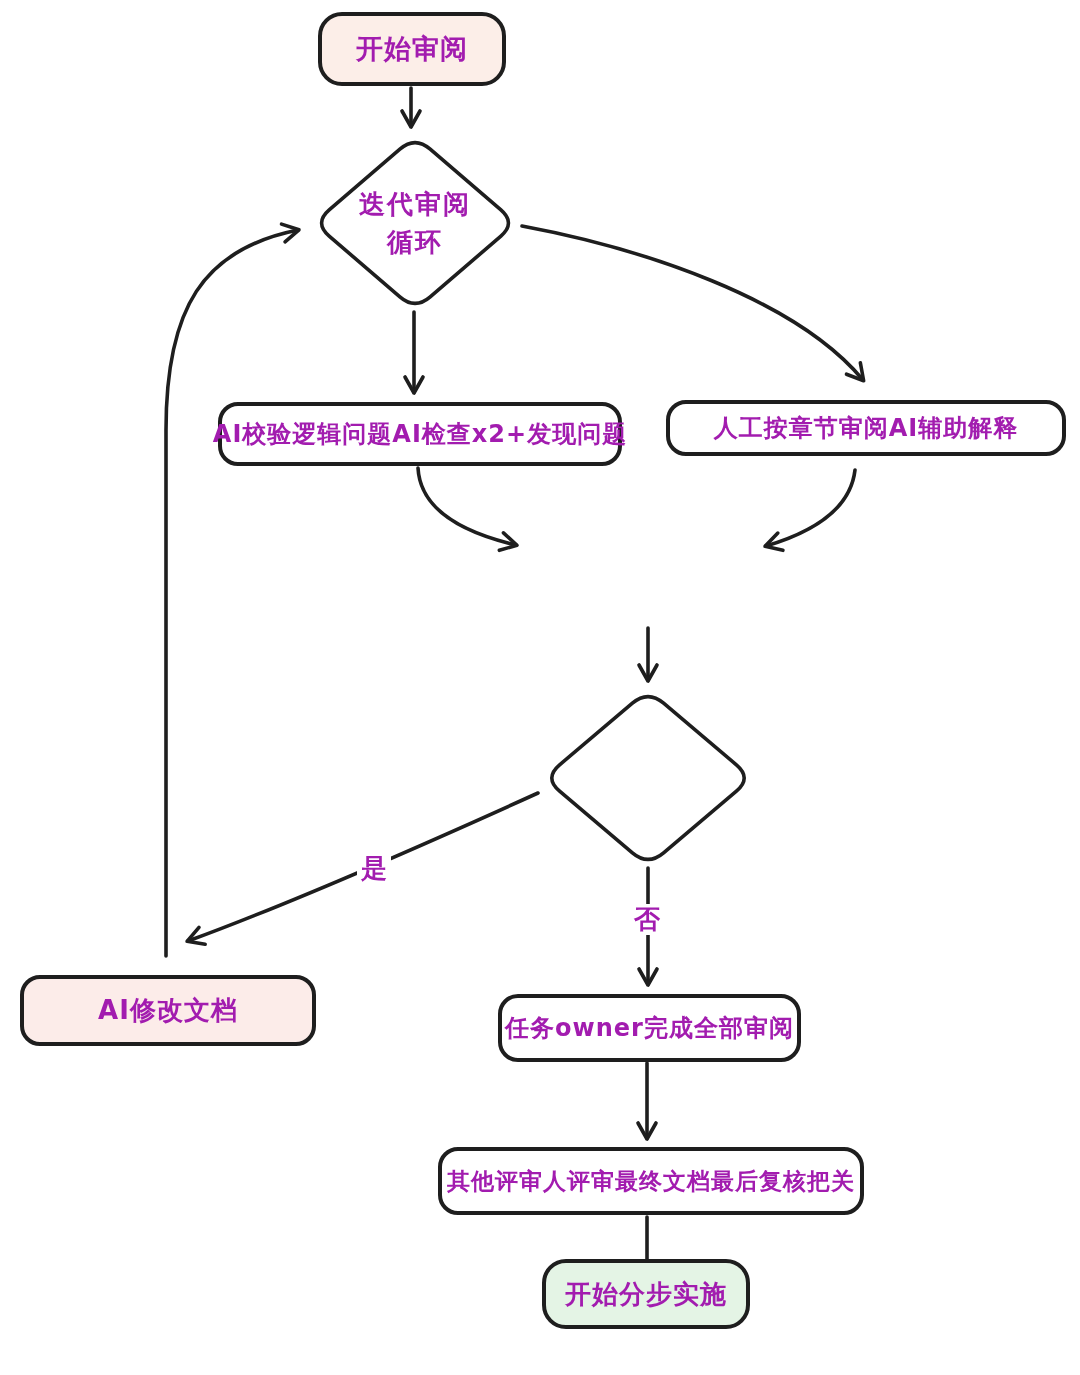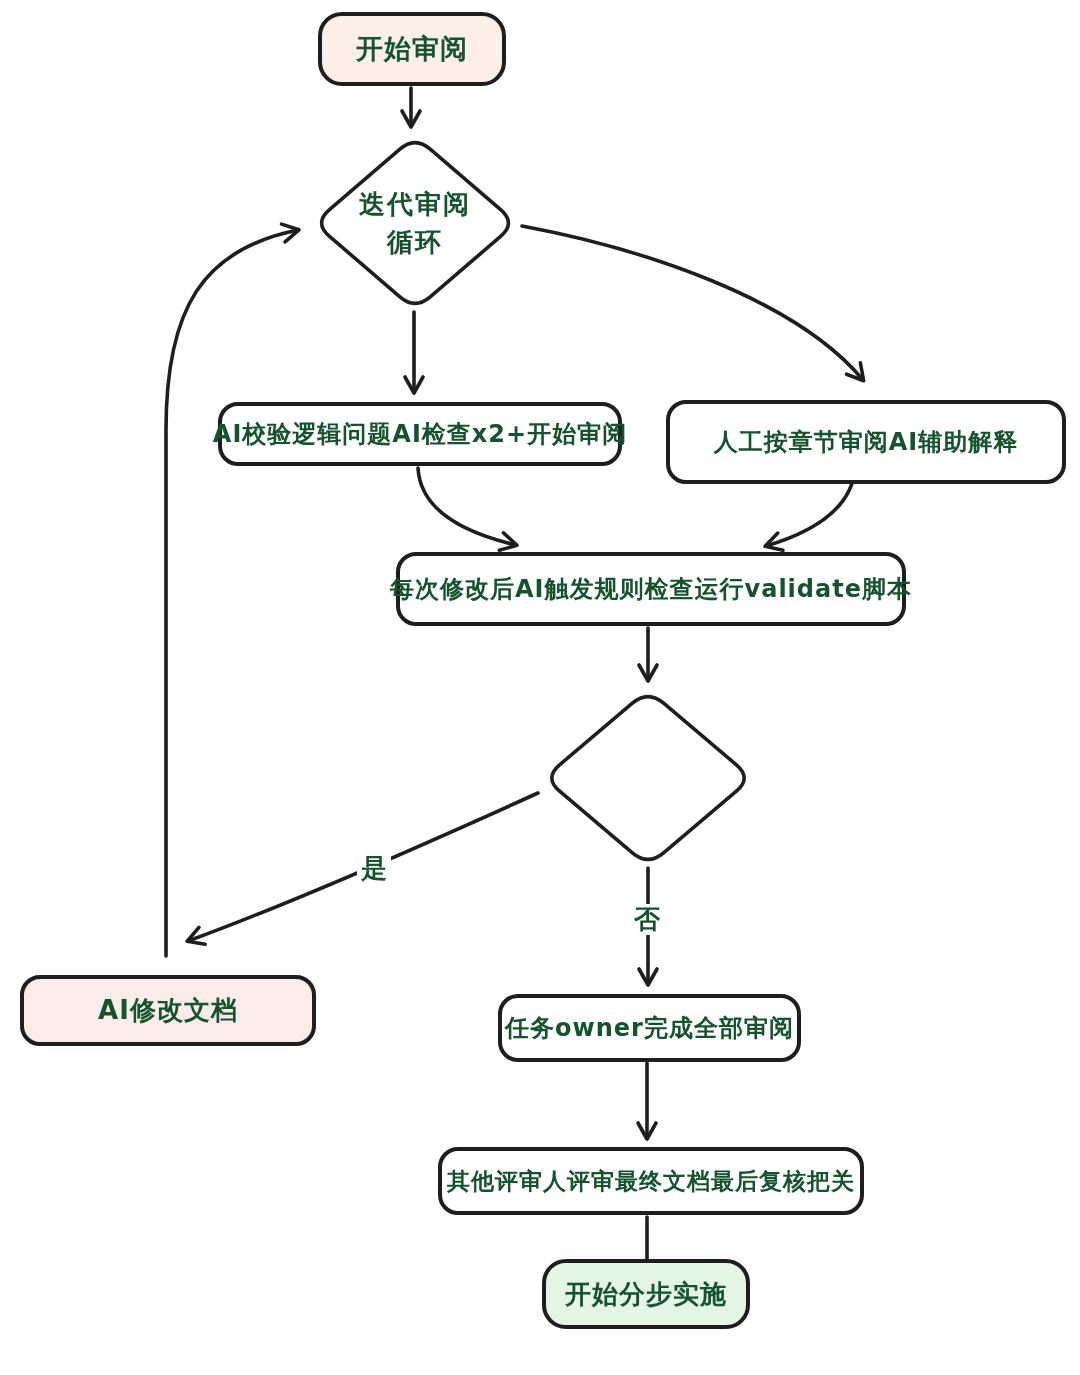--- a/index.html
+++ b/index.html
@@ -1,21 +1,21 @@
 <!DOCTYPE html>
 <html><head>
 <meta charset="utf-8">
 <style>
   html,body{margin:0;padding:0;background:#ffffff;}
   .stage{
     position:relative;
     width:1080px;height:1375px;
     background:#ffffff;
     font-family:"DejaVu Sans", sans-serif;
-    color:#14532d;
+    color:#a21caf;
     overflow:hidden;
   }
   .edges{position:absolute;left:0;top:0;width:1080px;height:1375px;}
   .edges path{fill:none;stroke-width:3.6px;stroke-linecap:round;stroke-linejoin:round;}
   .node{
     position:absolute;
     box-sizing:border-box;
     border:4px solid #1e1e1e;
     display:flex;align-items:center;justify-content:center;
     text-align:center;
@@ -71,25 +71,24 @@
                L430.2,296.9 Q415,310 399.9,296.9 L329.2,236.1 Q314,223 329.2,209.9 Z" stroke-width="4.2" fill="#dbecf7"></path>
       <path d="M632.4,703.2 Q648,690 663.6,703.2 L736.4,764.8 Q752,778 736.4,791.2
                L663.6,852.8 Q648,866 632.4,852.8 L559.6,791.2 Q544,778 559.6,764.8 Z" stroke-width="4.2" fill="#faf3d2"></path>
     </g>
   </svg>
 
   <div class="node pill" style="left: 318px; top: 12px; width: 188px; height: 74px; background: rgb(252, 238, 232);">开始审阅</div>
 
   <div class="diamond-label wrap" style="left:355px;top:181px;width:120px;height:86px;">迭代审阅循环</div>
 
-  <div class="node rounded" style="left: 218px; top: 402px; width: 404px; height: 64px; background: rgb(255, 255, 255);">AI校验逻辑问题AI检查x2+开始审阅</div>
+  <div class="node rounded" style="left: 218px; top: 402px; width: 404px; height: 64px; background: rgb(255, 255, 255);">AI校验逻辑问题AI检查x2+发现问题</div>
 
-  <div class="node rounded" style="left: 666px; top: 400px; width: 400px; height: 84px; background: rgb(255, 255, 255);">人工按章节审阅AI辅助解释</div>
+  <div class="node rounded" style="left: 666px; top: 400px; width: 400px; height: 56px; background: rgb(255, 255, 255);">人工按章节审阅AI辅助解释</div>
 
-  <div class="node rounded" style="left: 396px; top: 552px; width: 510px; height: 74px; background: rgb(255, 255, 255);">每次修改后AI触发规则检查运行validate脚本</div>
 
 
   <div class="node rounded" style="left: 20px; top: 961px; width: 296px; height: 71px; font-size: 26px; background: rgb(252, 236, 233); margin-top: 14px;">AI修改文档</div>
 
   <div class="node rounded" style="left: 438px; top: 1147px; width: 426px; height: 68px; font-size: 23px; background: rgb(255, 255, 255);">其他评审人评审最终文档最后复核把关</div>
 
   <div class="node rounded" style="left: 498px; top: 994px; width: 303px; height: 68px; background: rgb(255, 255, 255);">任务owner完成全部审阅</div>
 
   <div class="node pill" style="left: 542px; top: 1259px; width: 208px; height: 70px; font-size: 26px; background: rgb(228, 244, 229);">开始分步实施</div>
 

